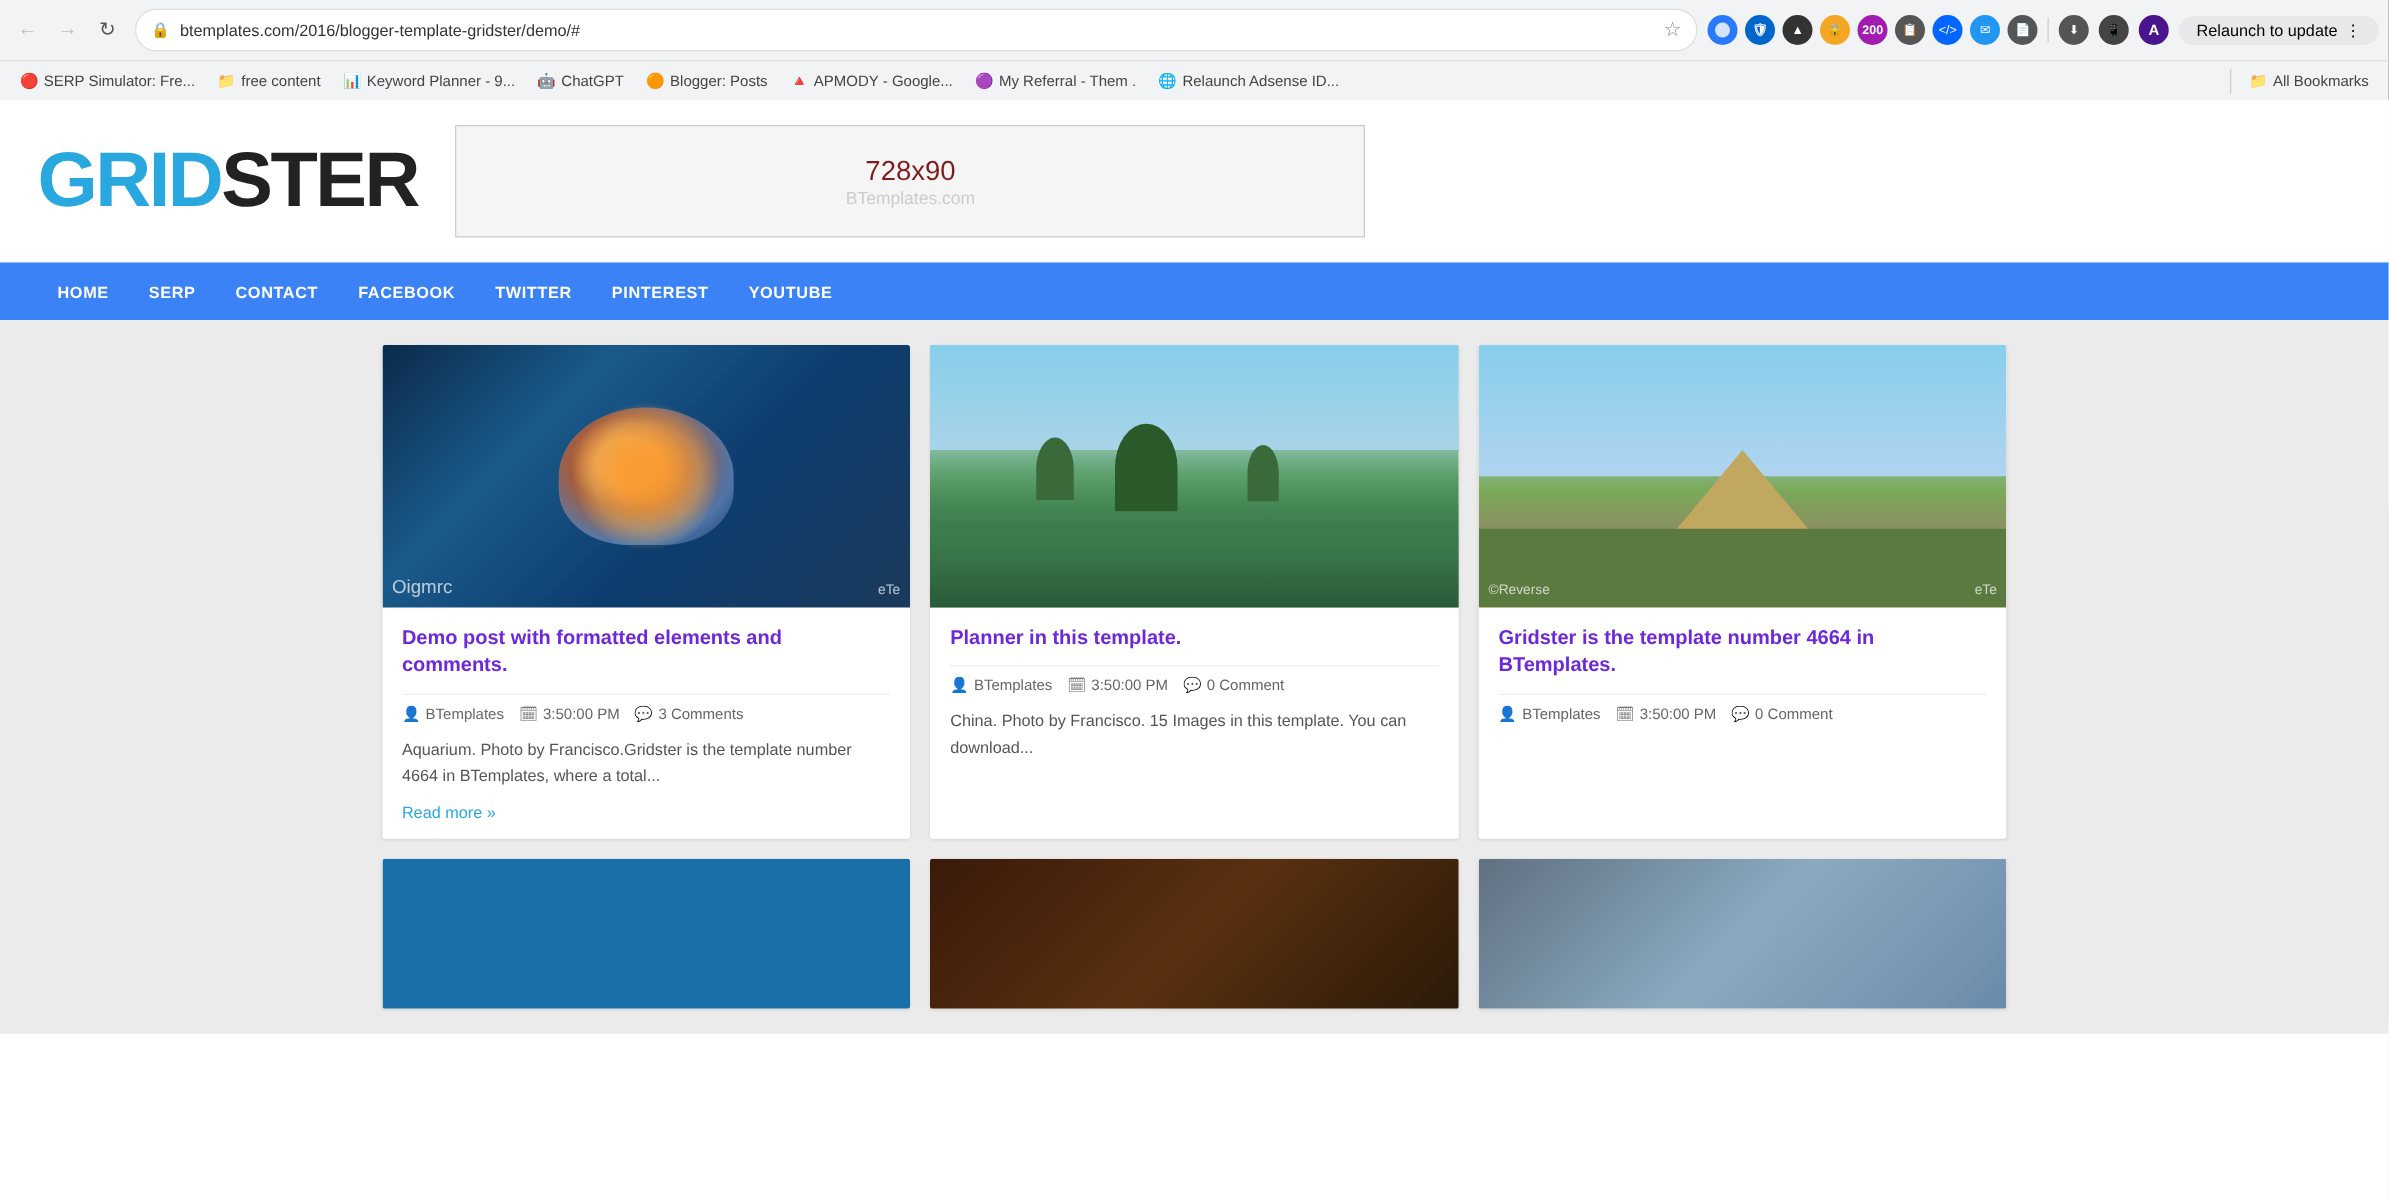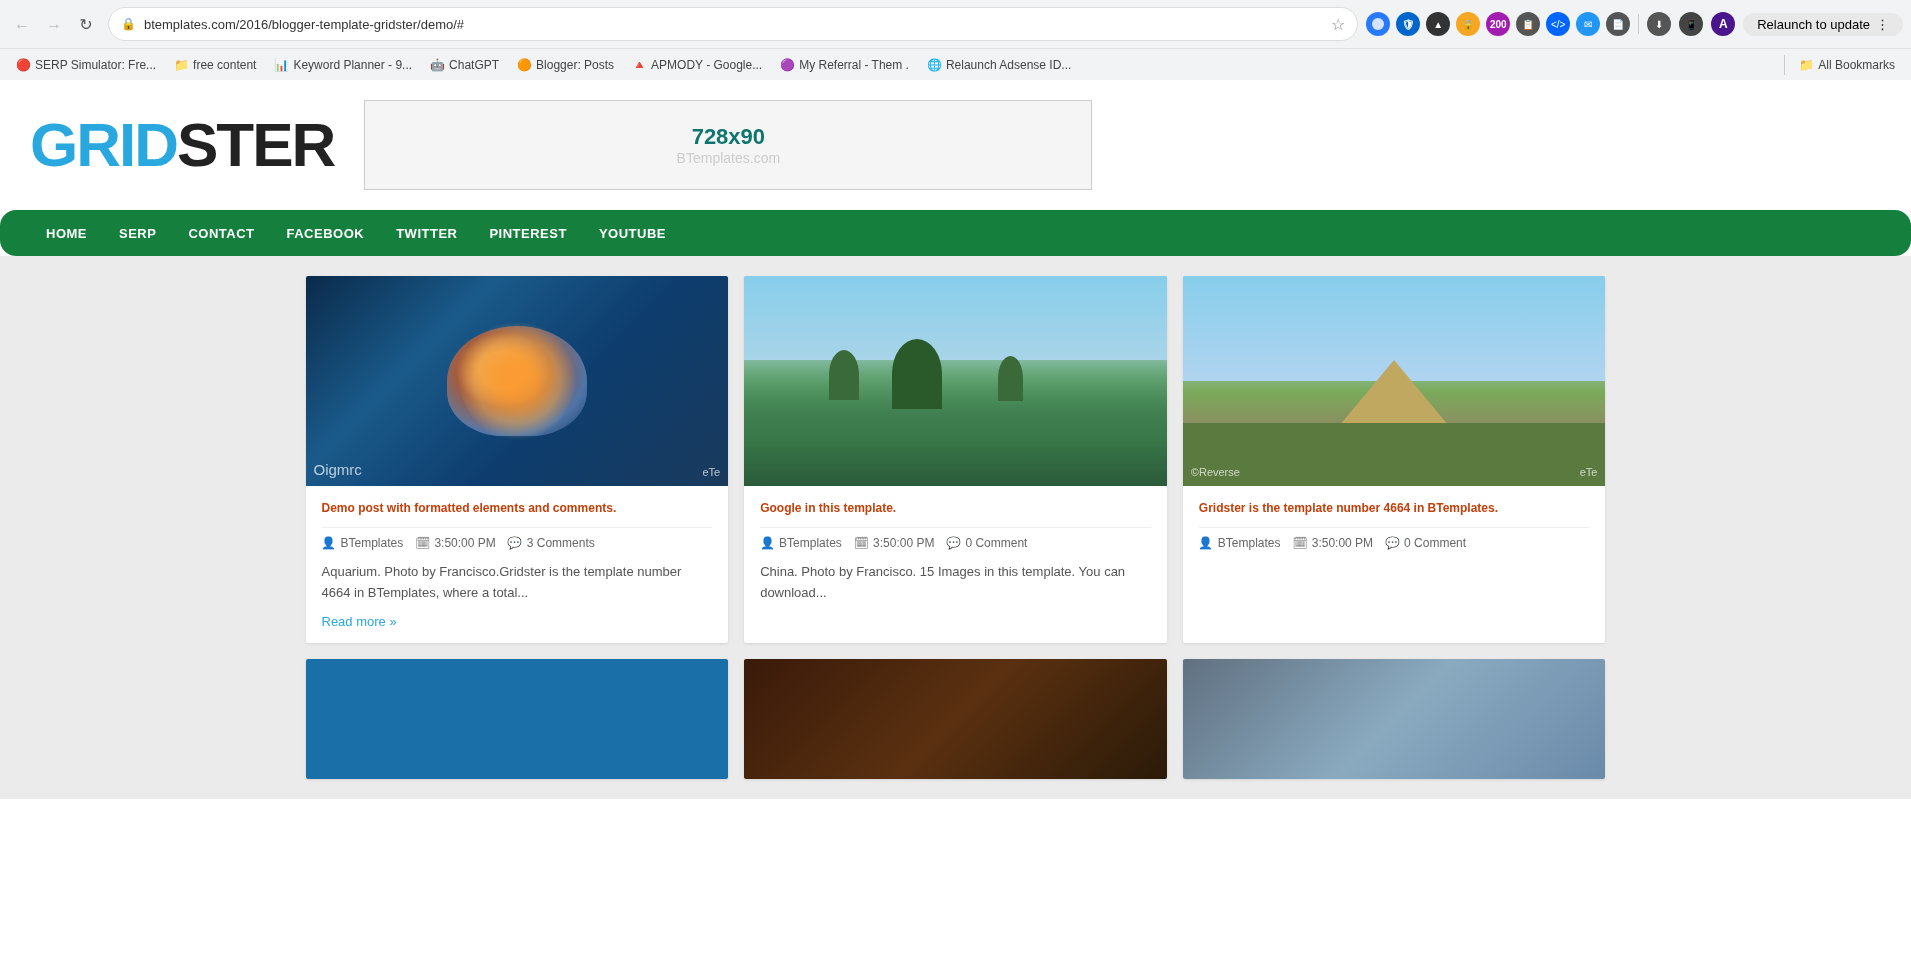--- a/index.html
+++ b/index.html
@@ -154,31 +154,30 @@
       height: 90px;
       border: 1px solid #ccc;
       background: #f5f5f5;
       display: flex;
       align-items: center;
       justify-content: center;
       flex-direction: column;
       color: #aaa;
       font-size: 18px;
     }
-    .ad-banner-text { font-size: 22px; color: #0f766e; font-weight: bold; }
+    .ad-banner-text { font-size: 22px; color: #7f1d1d; }
     .ad-banner-sub { font-size: 14px; color: #ccc; }
 
     
     .site-nav {
-      background: #15803d;
+      background: #3b82f6;
       display: flex;
       align-items: flex-end;
       padding: 0 30px;
       height: 46px;
-      border-radius: 16px;
     }
     .nav-item {
       color: white;
       text-decoration: none;
       font-size: 13px;
       font-weight: bold;
       padding: 0 16px;
       height: 46px;
       display: flex;
       align-items: center;
@@ -212,23 +211,23 @@
       display: flex;
       align-items: center;
       justify-content: center;
       font-size: 12px;
       color: #666;
     }
     .post-body {
       padding: 14px 16px;
     }
     .post-title {
-      font-size: 12px;
+      font-size: 16px;
       font-weight: bold;
-      color: #c2410c;
+      color: #6d28d9;
       margin-bottom: 10px;
       line-height: 1.4;
     }
     .post-meta {
       display: flex;
       align-items: center;
       gap: 12px;
       font-size: 12px;
       color: #666;
       margin-bottom: 12px;
@@ -431,21 +430,21 @@
 
       <div class="post-card">
         <div class="post-image-placeholder img-china" style="position:relative;overflow:hidden;">
           <div style="position:absolute;bottom:0;left:0;right:0;height:60%;background:linear-gradient(180deg, transparent, #3a7a4a 60%, #2a5a3a 100%);"></div>
           <div style="position:absolute;top:0;left:0;right:0;height:40%;background:linear-gradient(180deg,#87ceeb,#a8d4e8);"></div>
           <div style="position:absolute;top:35%;left:20%;width:30px;height:50px;background:#3a6a3a;border-radius:50% 50% 0 0;"></div>
           <div style="position:absolute;top:30%;left:35%;width:50px;height:70px;background:#2a5a2a;border-radius:50% 50% 0 0;"></div>
           <div style="position:absolute;top:38%;left:60%;width:25px;height:45px;background:#3a6a3a;border-radius:50% 50% 0 0;"></div>
         </div>
         <div class="post-body">
-          <div class="post-title">Google in this template.</div>
+          <div class="post-title">Planner in this template.</div>
           <div class="post-meta">
             <span class="post-meta-item">
               <span>👤</span>
               <span>BTemplates</span>
             </span>
             <span class="post-meta-item">
               <span>🗓</span>
               <span>3:50:00 PM</span>
             </span>
             <span class="post-meta-item">

